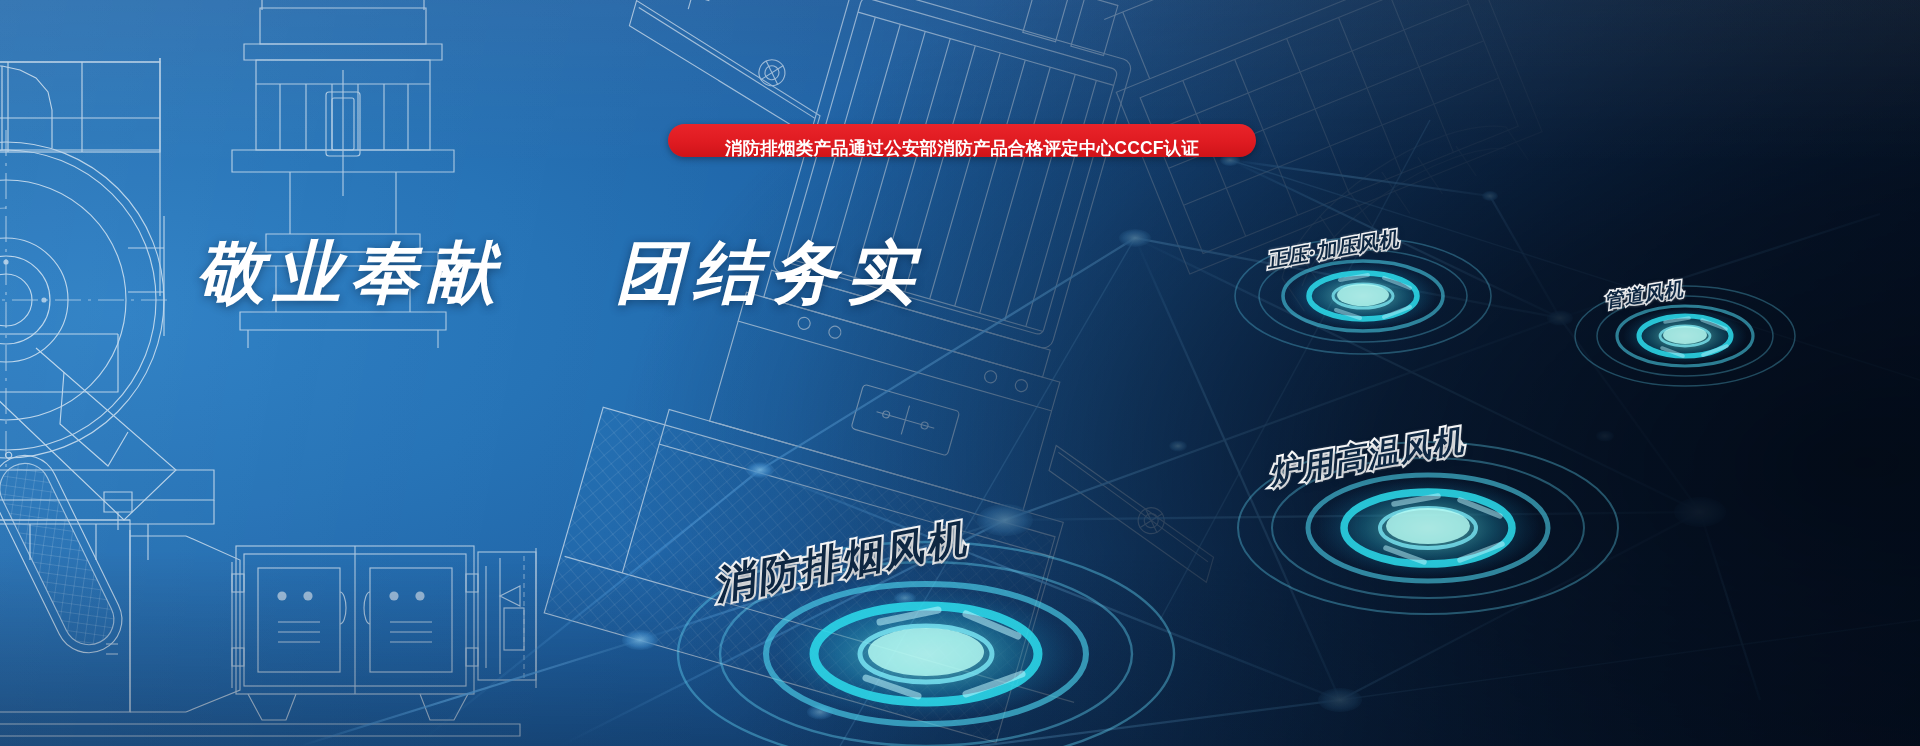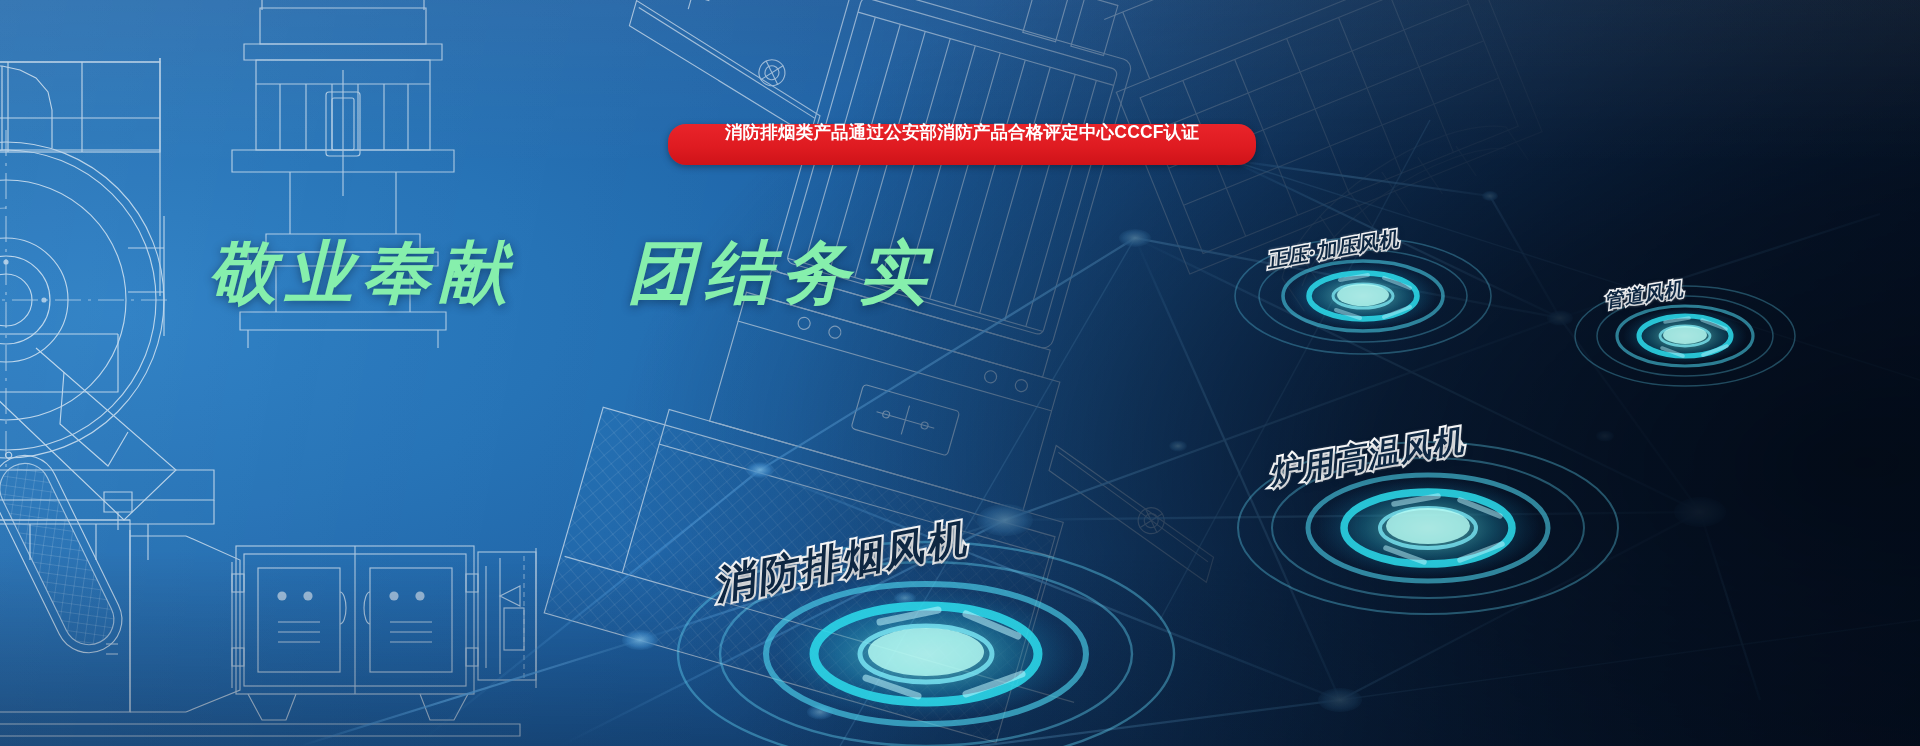--- a/index.html
+++ b/index.html
@@ -25,41 +25,41 @@
   }
   #bg-topshade{
     background:linear-gradient(180deg, rgba(255,255,255,.05) 0%, rgba(0,0,0,0) 22%, rgba(0,0,0,0) 74%, rgba(2,10,22,.28) 100%);
   }
   svg.layer{display:block;}
 
   
   #cert-banner{
     position:absolute;
     left:668px;top:124px;
-    width:588px;height:41px;
+    width:588px;height:33px;
     background:linear-gradient(180deg,#e9242a 0%,#df1b21 55%,#cf1318 100%);
     border-radius:18px;
-    display:flex;align-items:flex-start;justify-content:center;
+    display:flex;align-items:flex-end;justify-content:center;
     box-shadow:0 2px 7px rgba(0,0,0,.34);
     z-index:30;
   }
   #cert-banner .txt{
     color:#ffffff;
     font-size:17.5px;
     font-weight:bold;
     letter-spacing:.2px;
     white-space:nowrap;
     line-height:1;
   }
 
   
   #slogan{
-    position:absolute;left:12px;top:236px;width:1120px;
+    position:absolute;left:0;top:236px;width:1120px;
     z-index:26;
-    color:#86efac;
+    color:#ffffff;
     font-family:"DejaVu Serif","Liberation Serif",serif;
     font-weight:bold;
     font-style:italic;
     text-shadow:0 2px 10px rgba(3,18,40,.45);
     user-select:none;
   }
   #slogan .line{white-space:nowrap;}
   #slogan .l1{
     padding-left:196px;
     font-size:68px;

